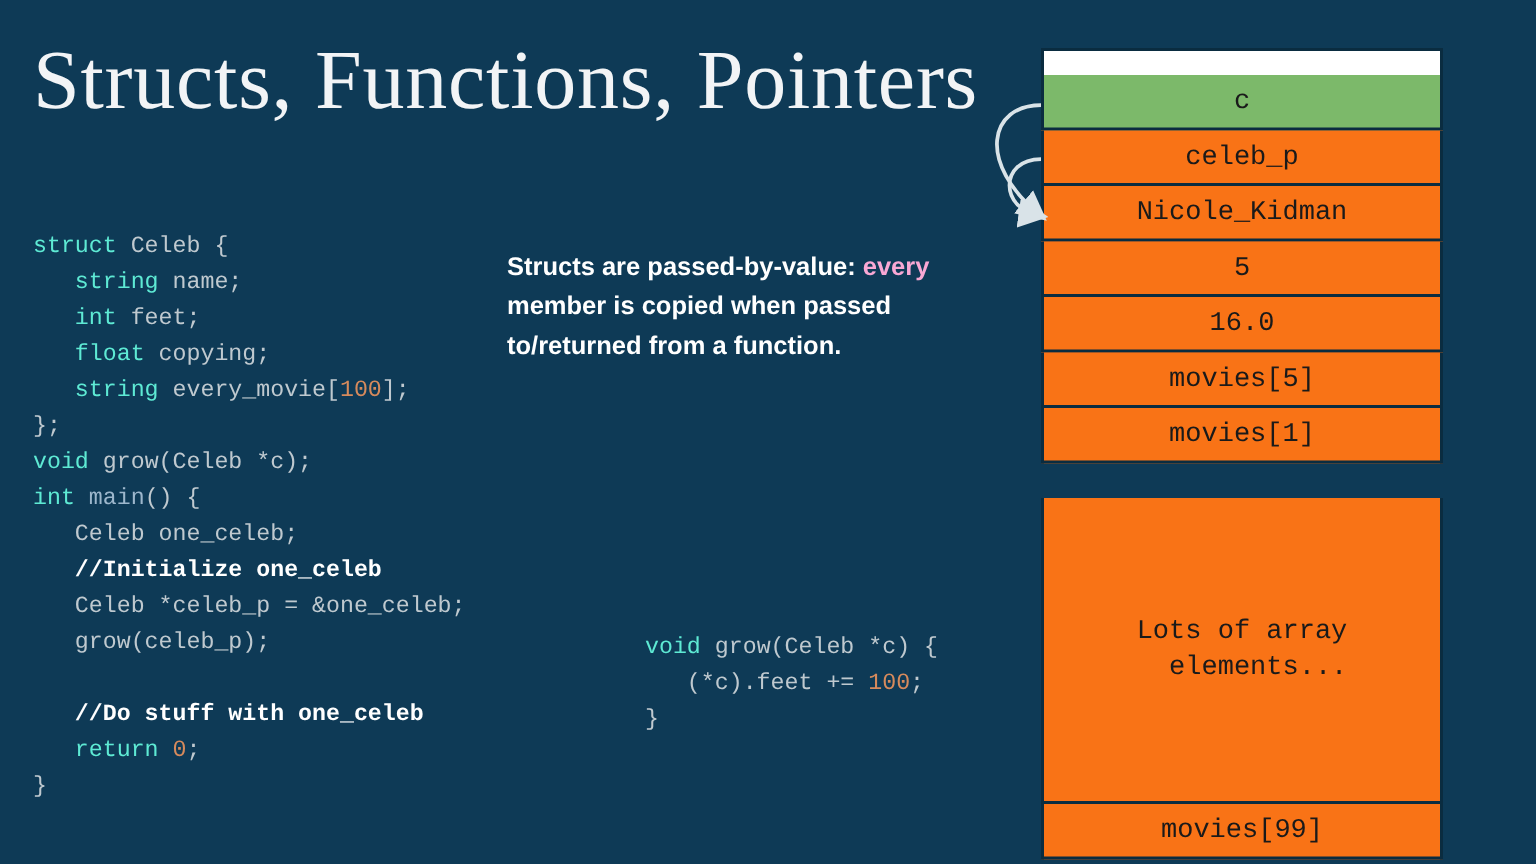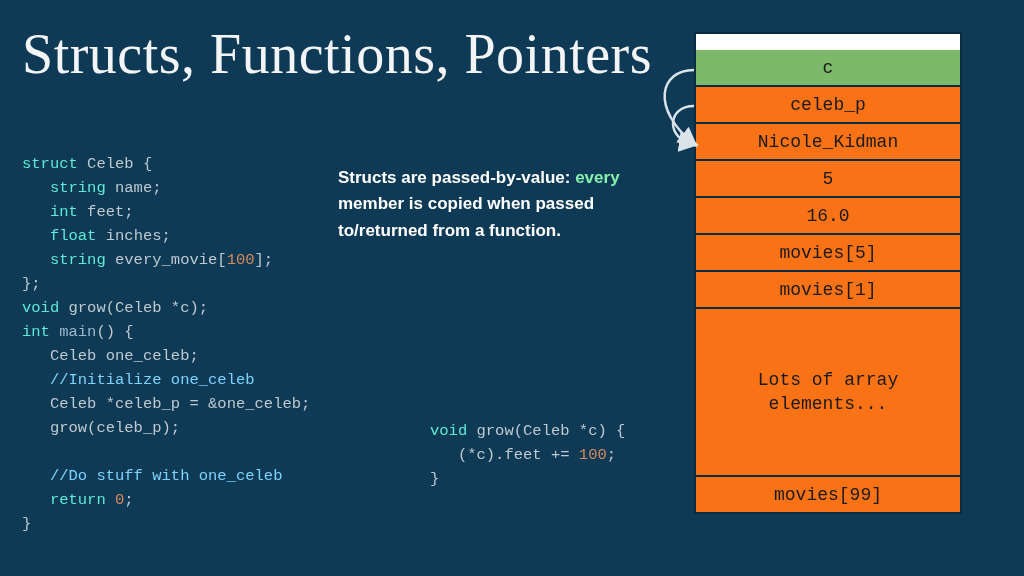--- a/index.html
+++ b/index.html
@@ -33,34 +33,34 @@
   }
   .code-right {
     position: absolute;
     left: 430px;
     top: 395px;
   }
   .kw   { color: #5eead4; }   
   .id   { color: #bfc9cf; }   
   .fn   { color: #9db7cc; }   
   .num  { color: #d68a5c; }   
-  .cmt  { color: #7dd3fc; }
+  .cmt  { color: #ffffff; font-weight: bold; }
 
   .note {
     position: absolute;
     left: 338px;
     top: 165px;
     width: 310px;
     font-family: Arial, Helvetica, sans-serif;
     font-size: 17px;
     font-weight: 700;
     line-height: 1.55;
     color: #ffffff;
   }
-  .note .every { color: #86efac; }
+  .note .every { color: #f9a8d4; }
   .note p + p { margin-top: 18px; }
 
   
   .mem {
     position: absolute;
     left: 694px;
     top: 32px;
     width: 268px;
   }
   .mem-top-bar {
@@ -76,41 +76,42 @@
     font-family: 'Consolas','Menlo','Courier New',monospace;
     font-size: 18px;
     display: flex;
     align-items: center;
     justify-content: center;
     color: #1a1a1a;
     background: #f97316;
   }
   .mem-cell.green { background: #7cb96a; }
   .mem-cell.big {
-    height: 168px;
+    height: 204px;
     line-height: 1.35;
-    text-align: center;
+    text-align: right;
     white-space: pre;
+    margin-top: 23px;
   }
   
   .arrow {
     position: absolute;
     pointer-events: none;
   }
 </style>
 </head>
 <body>
 
 <div class="title">Structs, Functions, Pointers</div>
 
 <div class="code code-left">
 <span class="kw">struct</span><span class="id"> Celeb {</span>
    <span class="kw">string</span><span class="id"> name;</span>
    <span class="kw">int</span><span class="id"> feet;</span>
-   <span class="kw">float</span><span class="id"> inches;</span>
+   <span class="kw">float</span><span class="id"> copying;</span>
    <span class="kw">string</span><span class="id"> every_movie[</span><span class="num">100</span><span class="id">];</span>
 <span class="id">};</span>
 <span class="kw">void</span><span class="id"> grow(Celeb *c);</span>
 <span class="kw">int</span><span class="fn"> main</span><span class="id">() {</span>
 <span class="id">   Celeb one_celeb;</span>
 <span class="cmt">   //Initialize one_celeb</span>
 <span class="id">   Celeb *celeb_p = &amp;one_celeb;</span>
 <span class="id">   grow(celeb_p);</span>
 <span></span>
 <span class="cmt">   //Do stuff with one_celeb</span>

